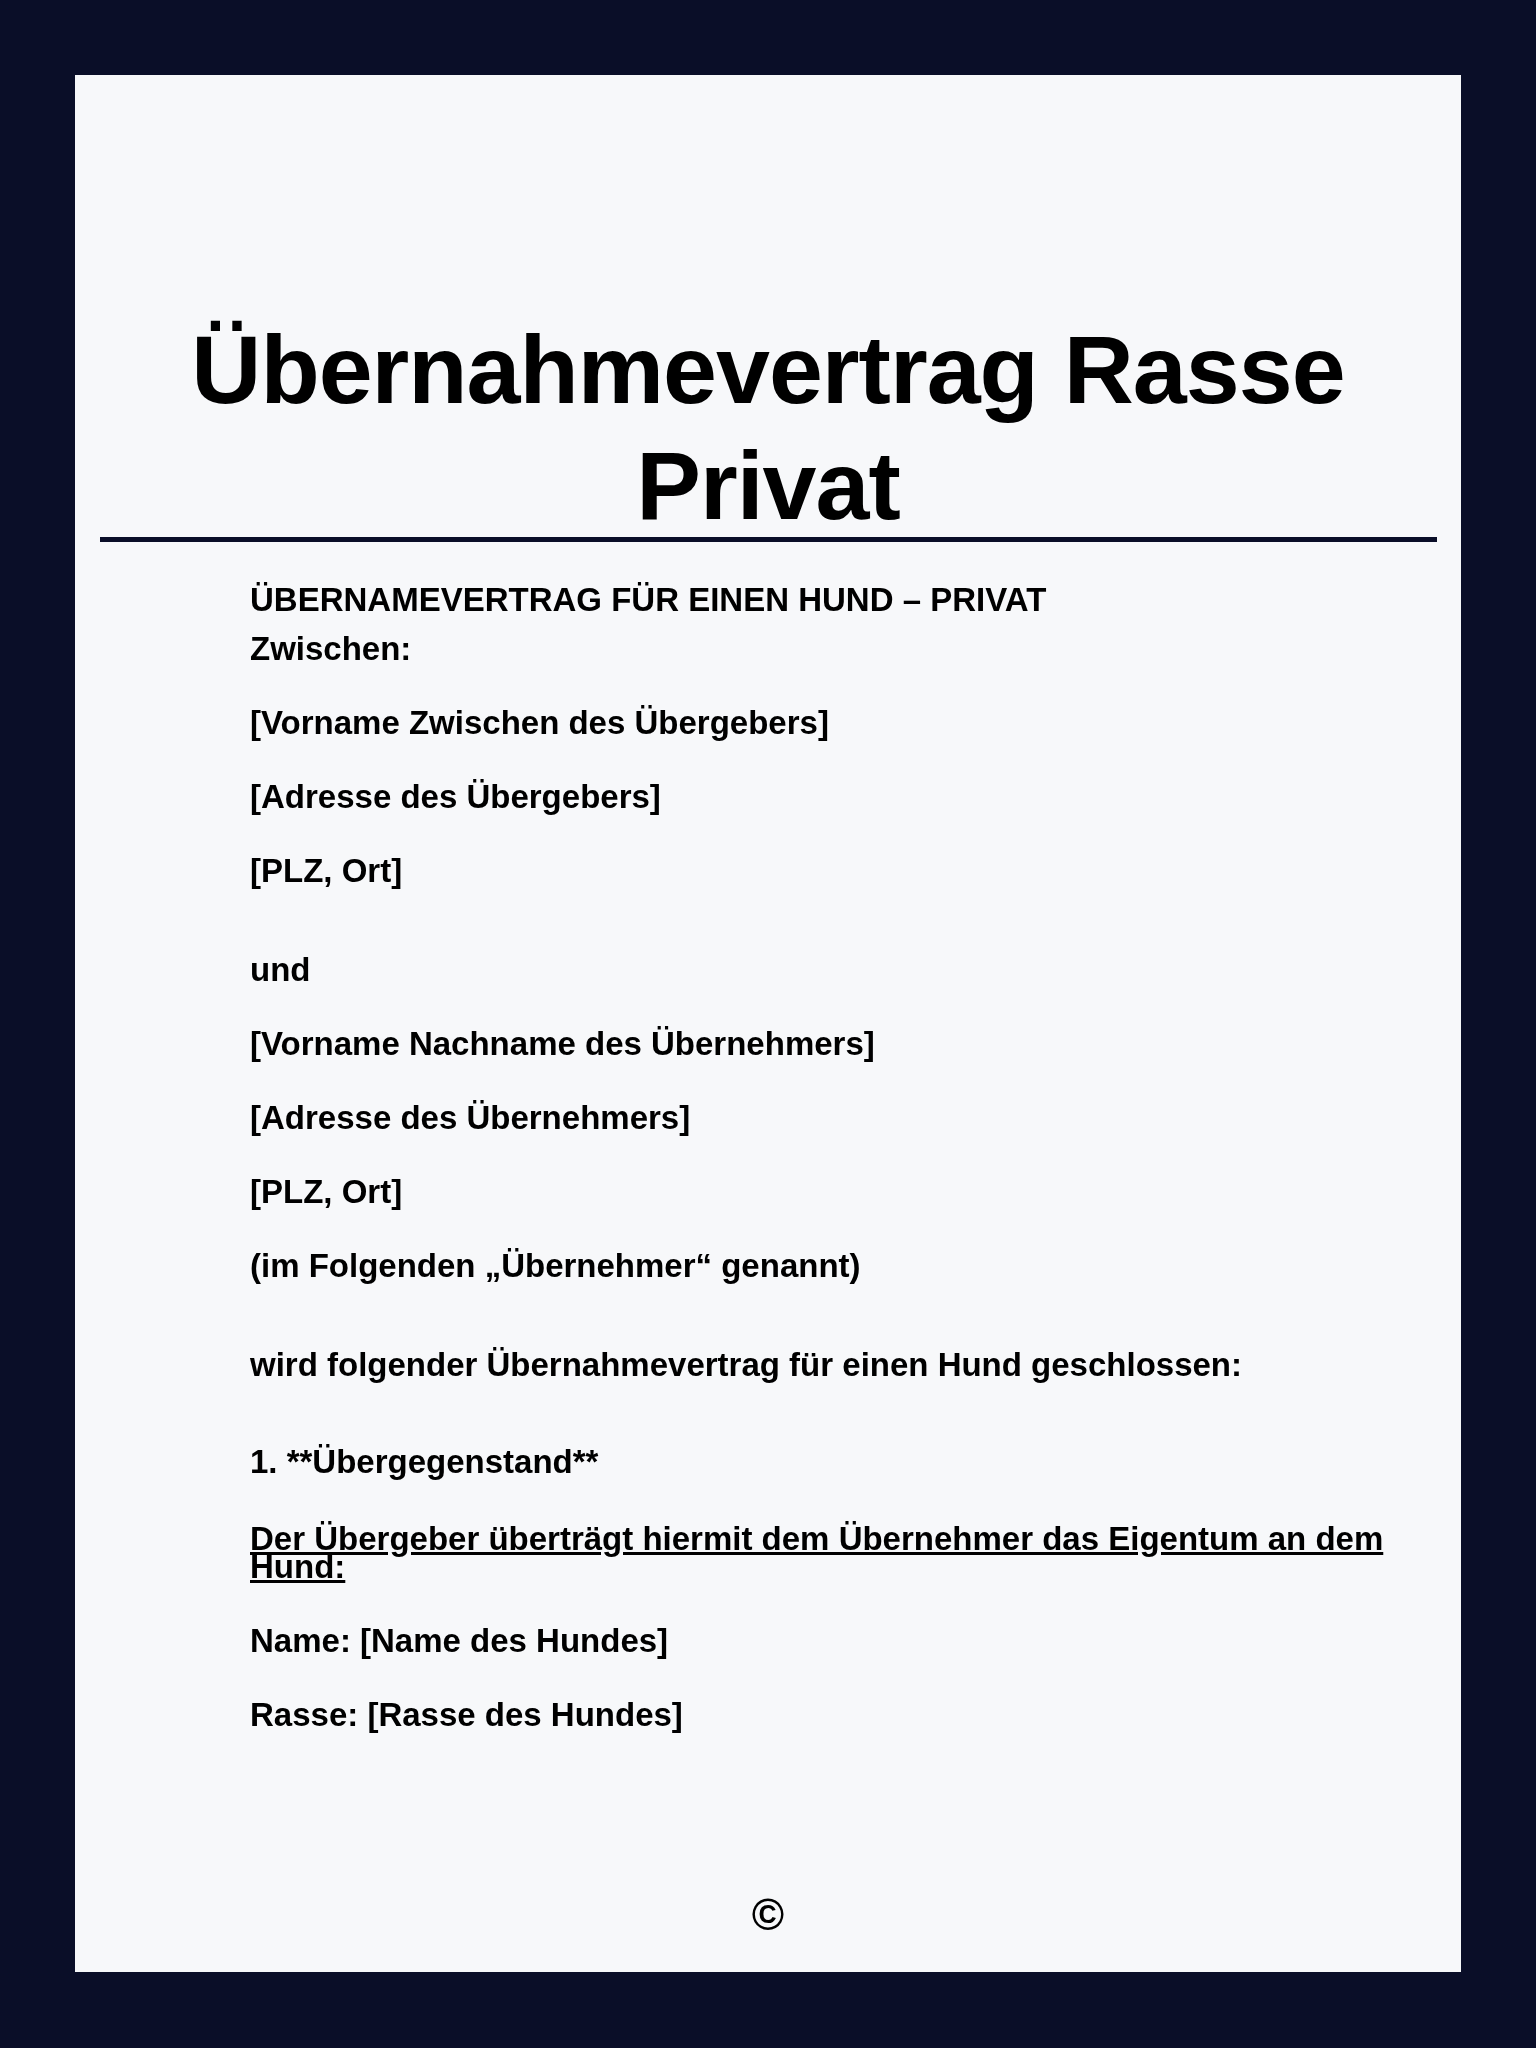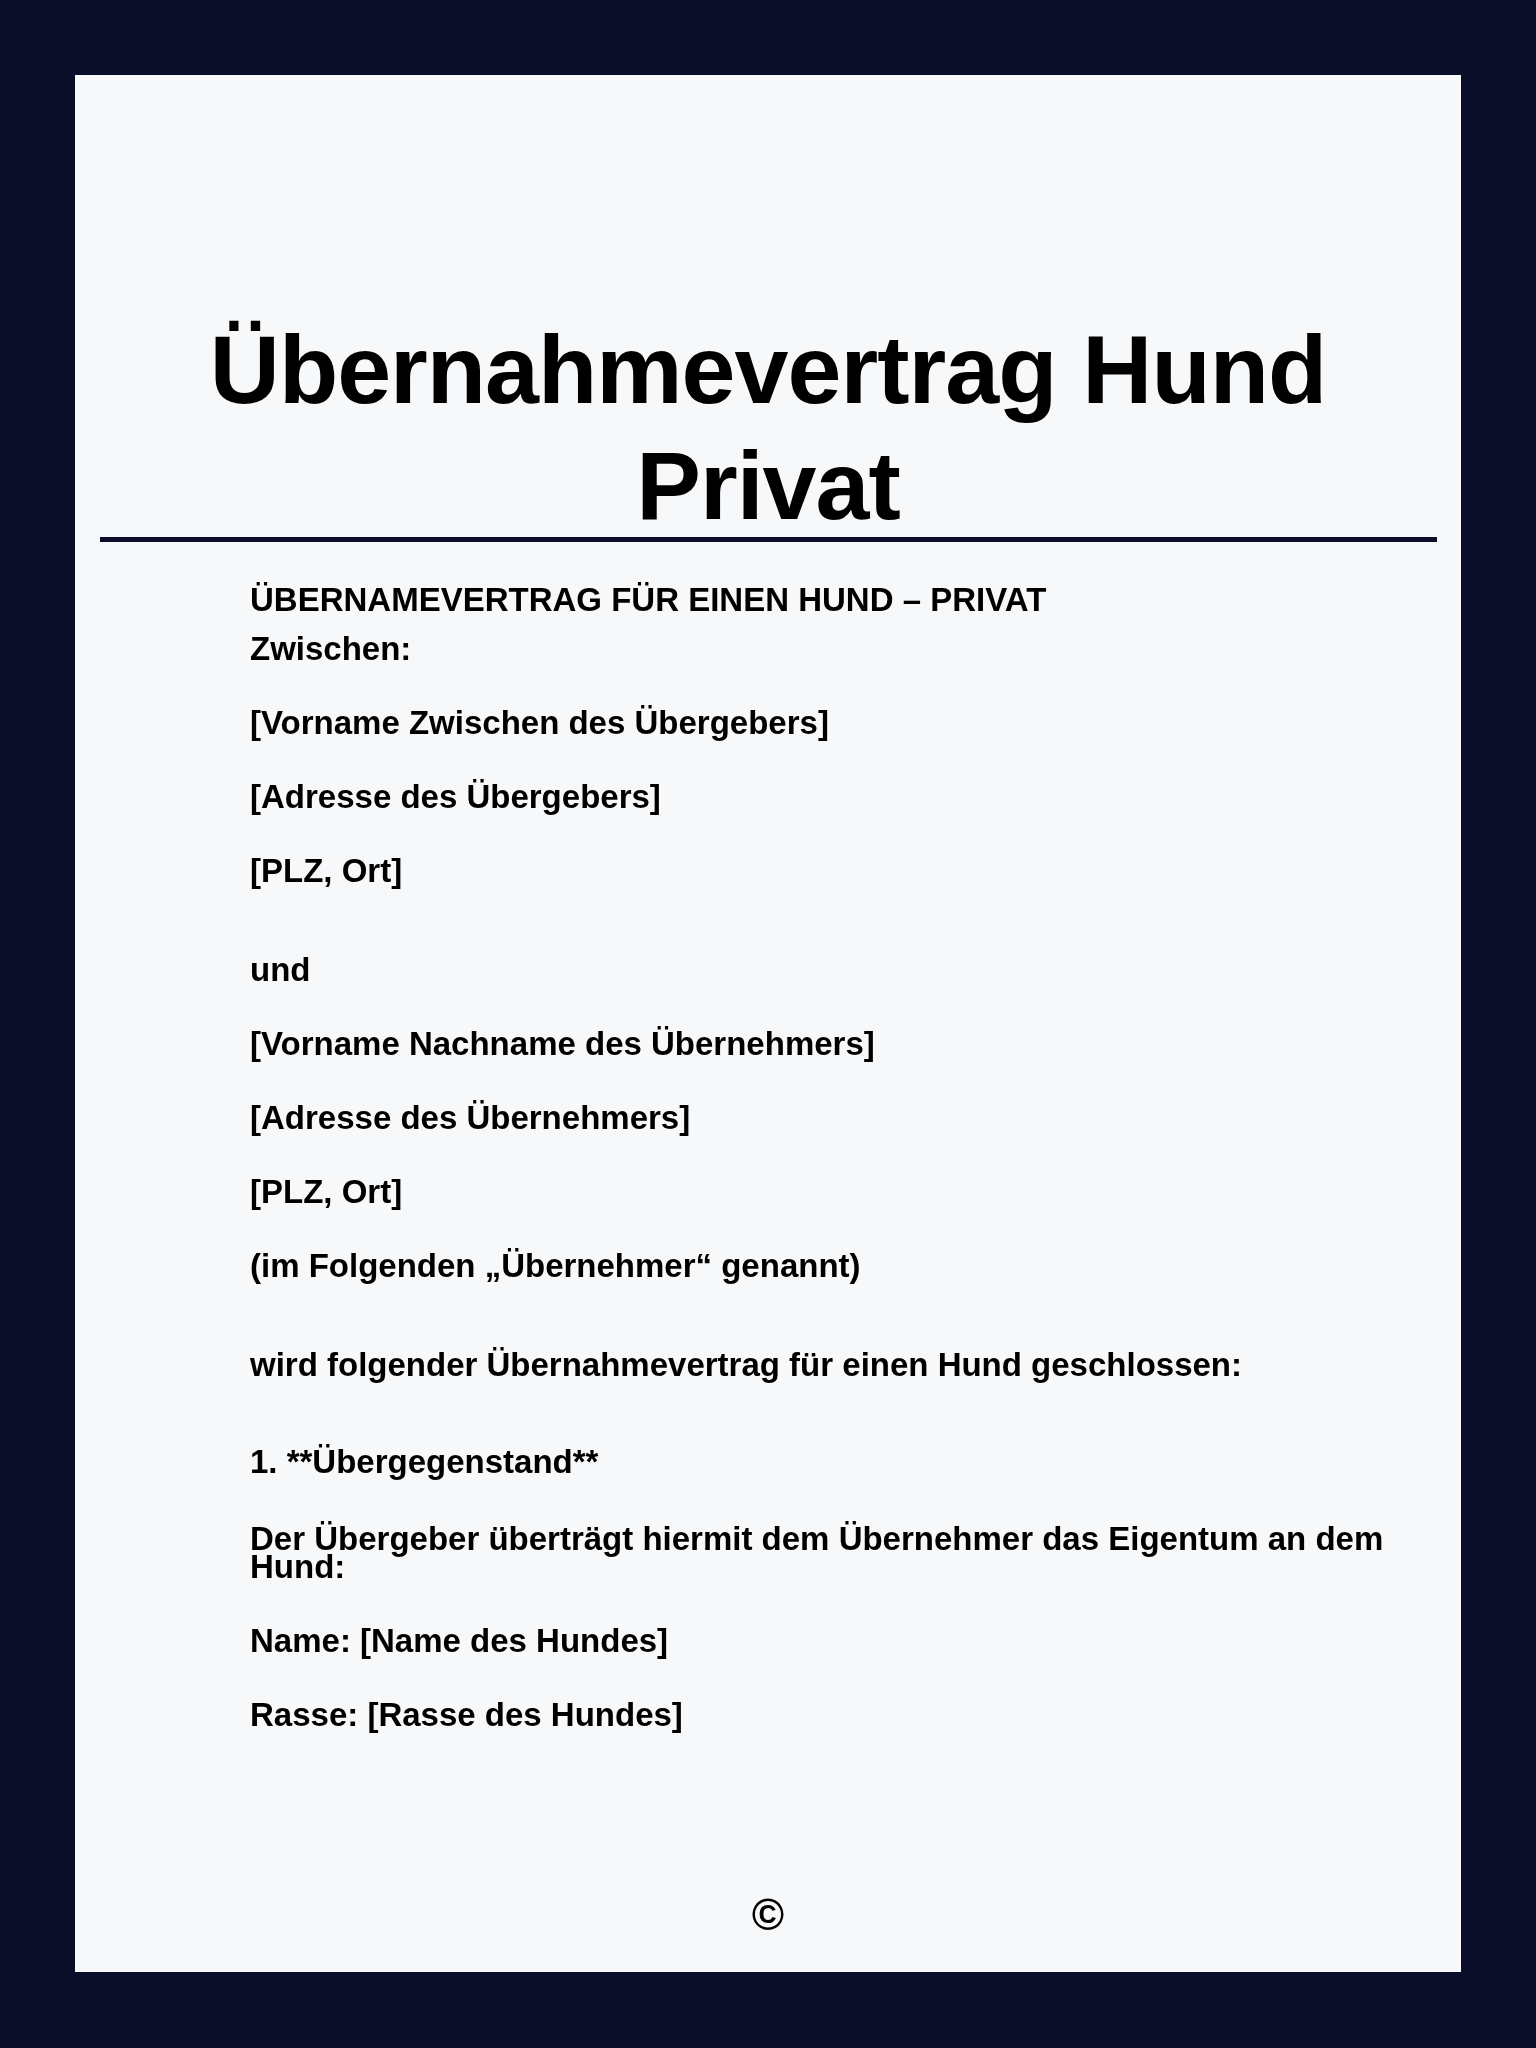--- a/index.html
+++ b/index.html
@@ -53,39 +53,39 @@
     font-size: 33px;
     font-weight: bold;
     line-height: 28px;
     color: #000000;
   }
   
   .gap-tight   { margin-top: 21px !important; }
   .gap-normal  { margin-top: 46px !important; }
   .gap-group   { margin-top: 71px !important; }
   .gap-section { margin-top: 69px !important; }
-  .gap-after-section { margin-top: 49px !important; }
+  .gap-after-section { margin-top: 49px !important; text-decoration: underline; }
   .page-footer {
     position: absolute;
     left: 0;
     right: 0;
     top: 1818px;
     text-align: center;
     font-size: 44px;
     font-weight: bold;
     line-height: 44px;
     color: #000000;
   }
 </style>
 </head>
 <body>
 
 <div class="page">
 
-  <h1 class="doc-title">Übernahmevertrag Hund Privat</h1>
+  <h1 class="doc-title">Übernahmevertrag Rasse Privat</h1>
 
   <div class="divider"></div>
 
   <div class="doc-body" id="doc-lines">
       <p>ÜBERNAMEVERTRAG FÜR EINEN HUND – PRIVAT</p>
       <p class="gap-tight">Zwischen:</p>
       <p class="gap-normal">[Vorname Zwischen des Übergebers]</p>
       <p class="gap-normal">[Adresse des Übergebers]</p>
       <p class="gap-normal">[PLZ, Ort]</p>
       <p class="gap-group">und</p>

